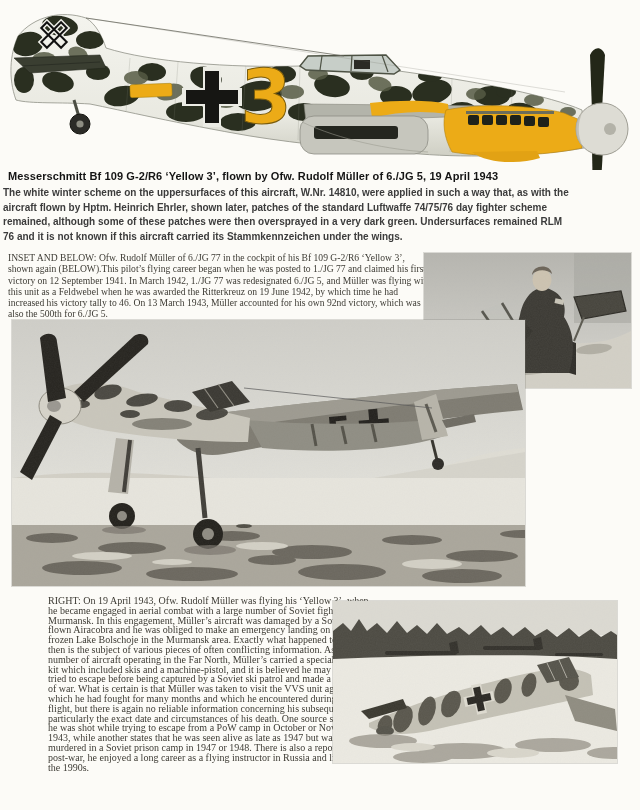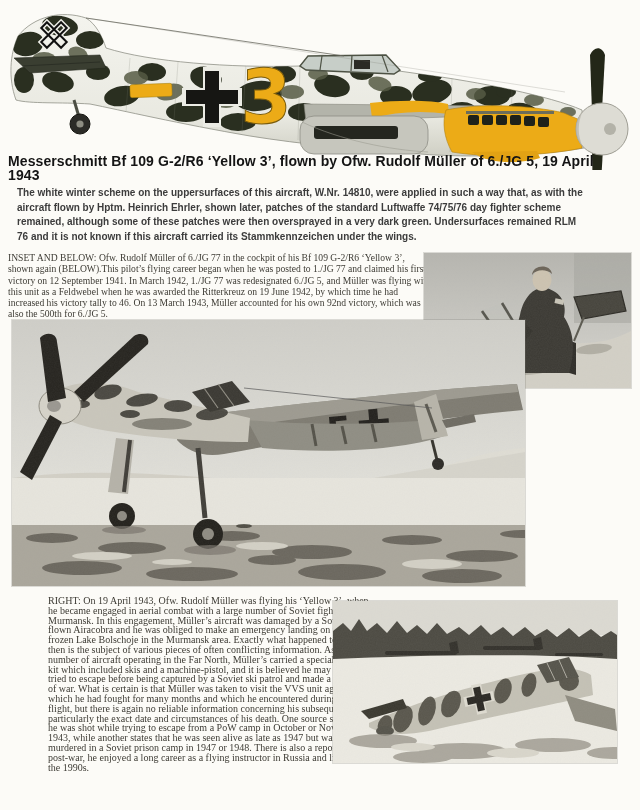--- a/index.html
+++ b/index.html
@@ -1,22 +1,22 @@
 <!DOCTYPE html>
 <html><head>
 <meta charset="utf-8">
 <style>
   html,body{margin:0;padding:0;}
   body{width:640px;height:810px;background:#fcfbf7;position:relative;overflow:hidden;
        font-family:"Liberation Sans",sans-serif;}
   .abs{position:absolute;}
   #profile-art{left:0;top:0;width:640px;height:170px;}
-  #heading{left:8px;top:154px;width:610px;font-size:14px;font-weight:bold;color:#141414;
+  #heading{left:8px;top:169px;width:610px;font-size:11px;font-weight:bold;color:#141414;
            letter-spacing:0.1px;line-height:14px;}
-  #intro{left:17px;top:186px;width:566px;font-size:10px;font-weight:bold;color:#3c3c3c;
+  #intro{left:3px;top:186px;width:566px;font-size:10px;font-weight:bold;color:#3c3c3c;
          line-height:14.5px;}
   .caption{font-family:"Liberation Serif",serif;color:#3d3b34;}
   #inset-caption{left:8px;top:252px;width:424px;font-size:9.6px;line-height:11.3px;}
   #right-caption{left:8px;top:596px;width:324px;font-size:10px;line-height:9.8px;margin-left:40px;}
   .cap-lead{}
   .photo{box-shadow:0 0 0 1px rgba(120,120,110,0.25);}
   #photo-pilot{left:424px;top:253px;width:207px;height:135px;}
   #photo-main{left:12px;top:320px;width:513px;height:266px;}
   #photo-crash{left:333px;top:601px;width:284px;height:162px;}
   svg{display:block;}

